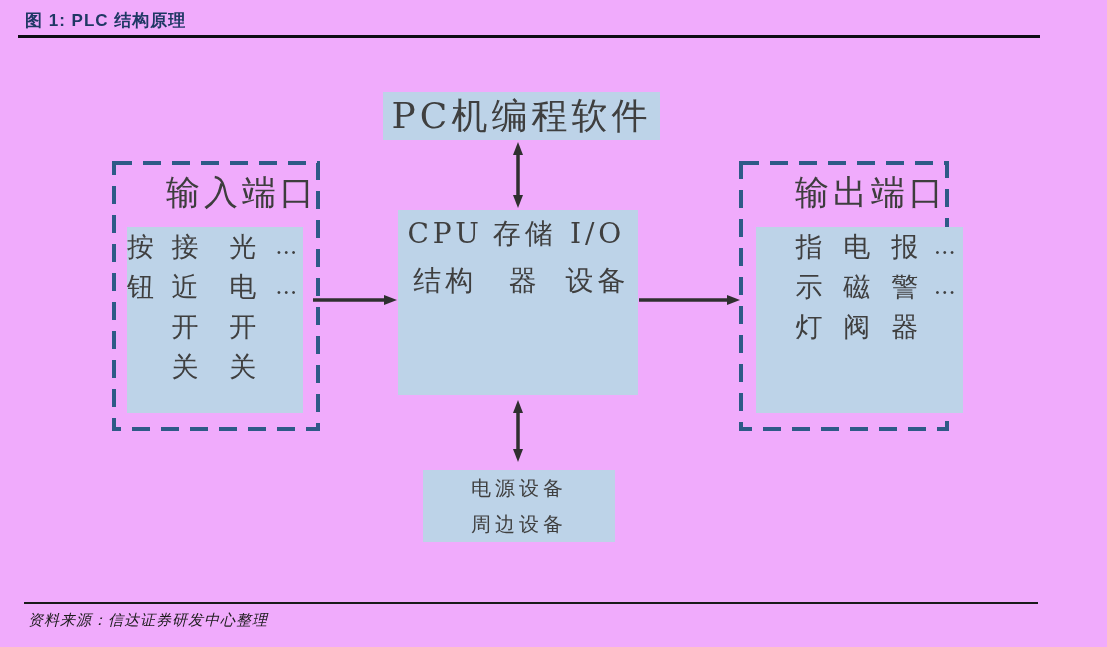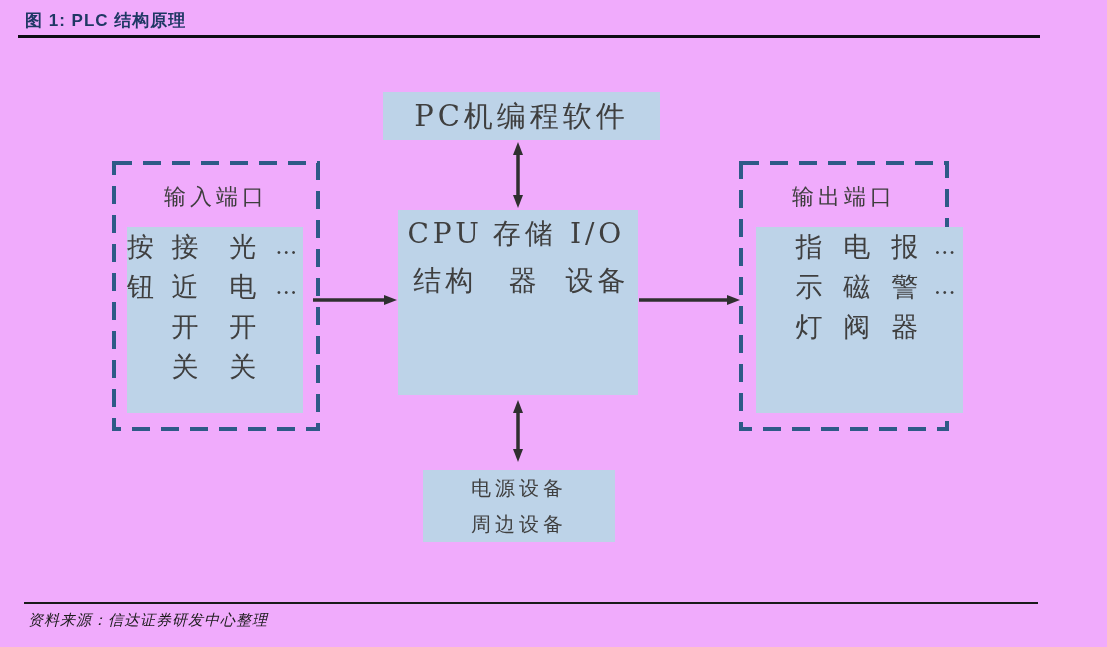--- a/index.html
+++ b/index.html
@@ -28,35 +28,34 @@
   .box{
     position:absolute;
     background:#bdd3e8;
     color:#3f3f3f;
     text-align:center;
     font-family:"DejaVu Serif","Liberation Serif",serif;
   }
   .box .line{letter-spacing:4px;}
   .top-box{
     left:383px;top:92px;width:277px;height:48px;
-    font-size:29px;line-height:48px;letter-spacing:2px;
+    font-size:36px;line-height:48px;letter-spacing:2px;
   }
   .cpu-box{
     left:398px;top:210px;width:240px;height:185px;
     font-size:28px;
     display:flex;flex-direction:row;justify-content:center;
   }
   .cpu-box .line{line-height:47px;}
   .port-label{
     position:absolute;
-    text-align:center;
-    font-size:22px;color:#3d3d3d;
+    text-align:right;
+    font-size:34px;color:#3d3d3d;
     letter-spacing:4px;
     font-family:"DejaVu Serif","Liberation Serif",serif;
-    margin-top:12px;
   }
   .input-label{left:114px;top:170px;width:204px;}
   .output-label{left:741px;top:170px;width:206px;}
   .inner-box{
     font-size:27px;
     display:flex;flex-direction:row;justify-content:center;
   }
   .inner-box .line{line-height:40px;}
   .input-inner{left:127px;top:227px;width:176px;height:186px;}
   .output-inner{left:756px;top:227px;width:176px;height:186px;padding-left:31px;}

